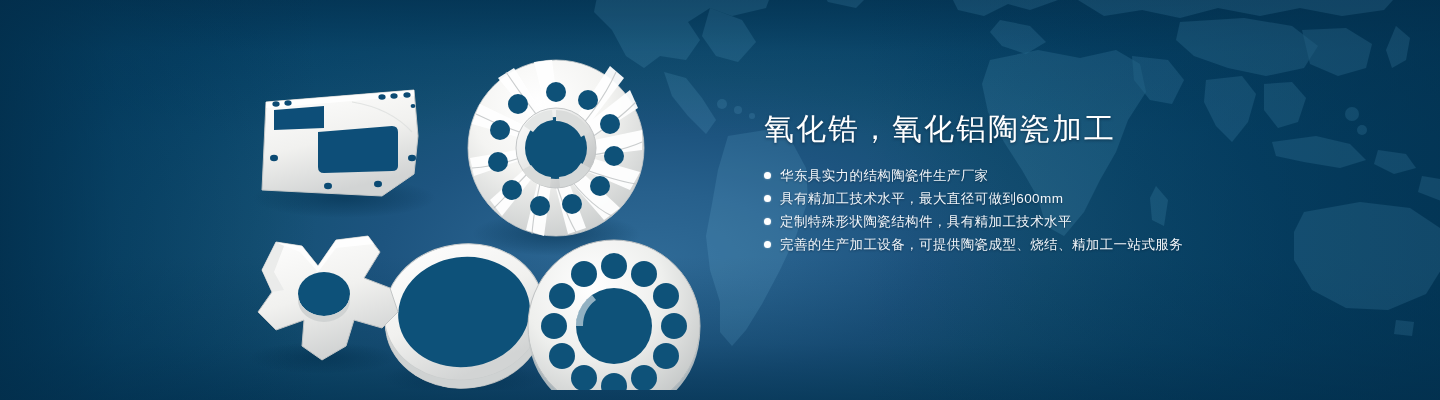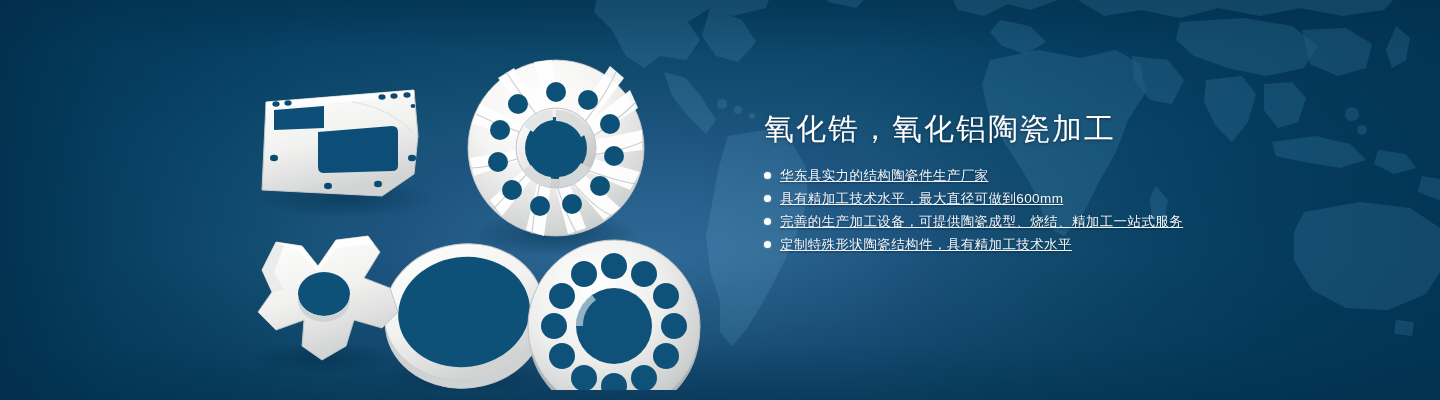--- a/index.html
+++ b/index.html
@@ -110,21 +110,20 @@
     background:#ffffff;
     margin-right:9px;
     box-shadow:0 0 2px rgba(255,255,255,.5);
   }
   .btext{
     font-size:13.5px;
     line-height:23px;
     color:#f2f6fa;
     letter-spacing:.4px;
     text-shadow:0 1px 2px rgba(0,20,40,.45);
-    text-decoration:underline;
   }
 </style>
 </head>
 <body>
 
 <div class="banner">
 
   <div class="bg-base"></div>
   <div class="bg-glow"></div>
   <div class="bg-vshade"></div>
@@ -362,22 +361,22 @@
       <li class="bullet">
         <span class="dot"></span>
         <span class="btext">华东具实力的结构陶瓷件生产厂家</span>
       </li>
       <li class="bullet">
         <span class="dot"></span>
         <span class="btext">具有精加工技术水平，最大直径可做到600mm</span>
       </li>
       <li class="bullet">
         <span class="dot"></span>
-        <span class="btext">完善的生产加工设备，可提供陶瓷成型、烧结、精加工一站式服务</span>
+        <span class="btext">定制特殊形状陶瓷结构件，具有精加工技术水平</span>
       </li>
       <li class="bullet">
         <span class="dot"></span>
-        <span class="btext">定制特殊形状陶瓷结构件，具有精加工技术水平</span>
+        <span class="btext">完善的生产加工设备，可提供陶瓷成型、烧结、精加工一站式服务</span>
       </li>
     </ul>
   </div>
 
 </div>
 
 </body></html>

